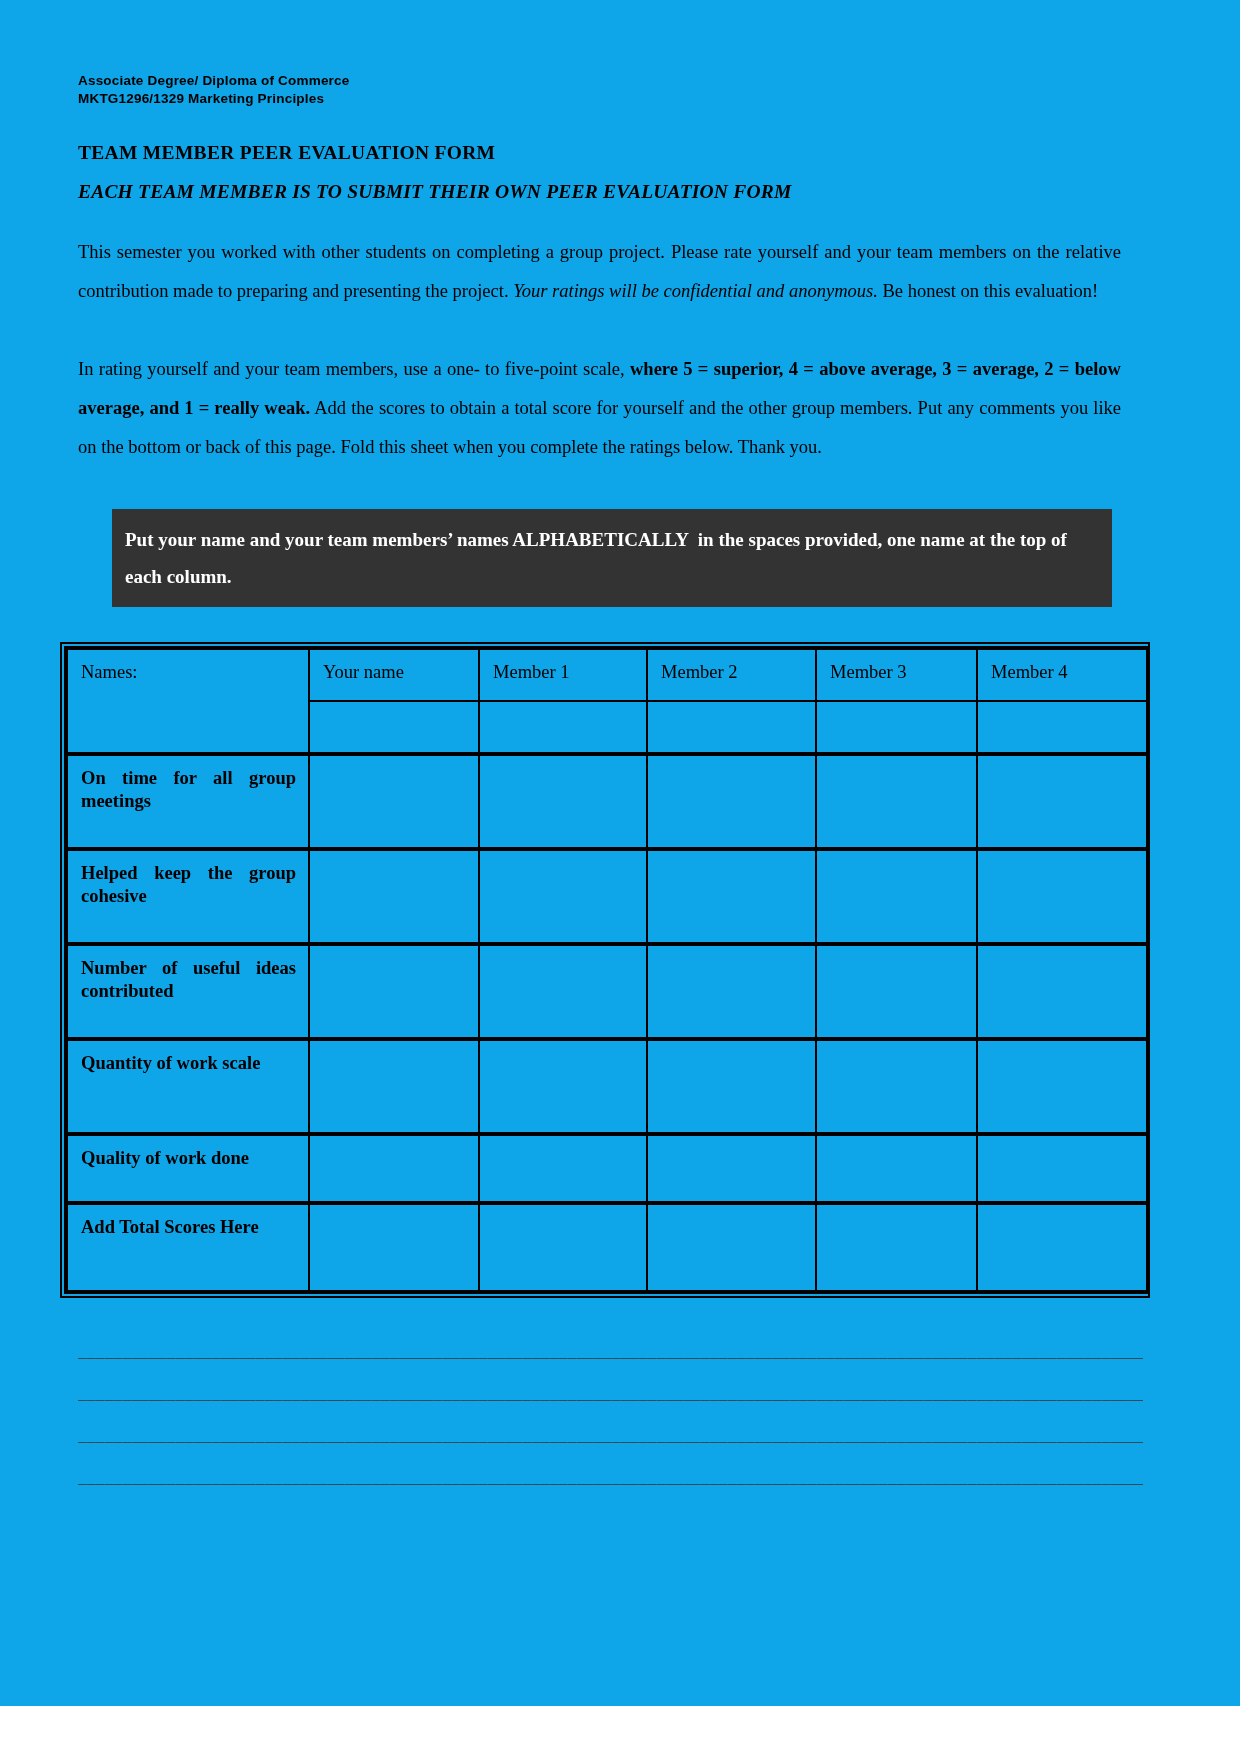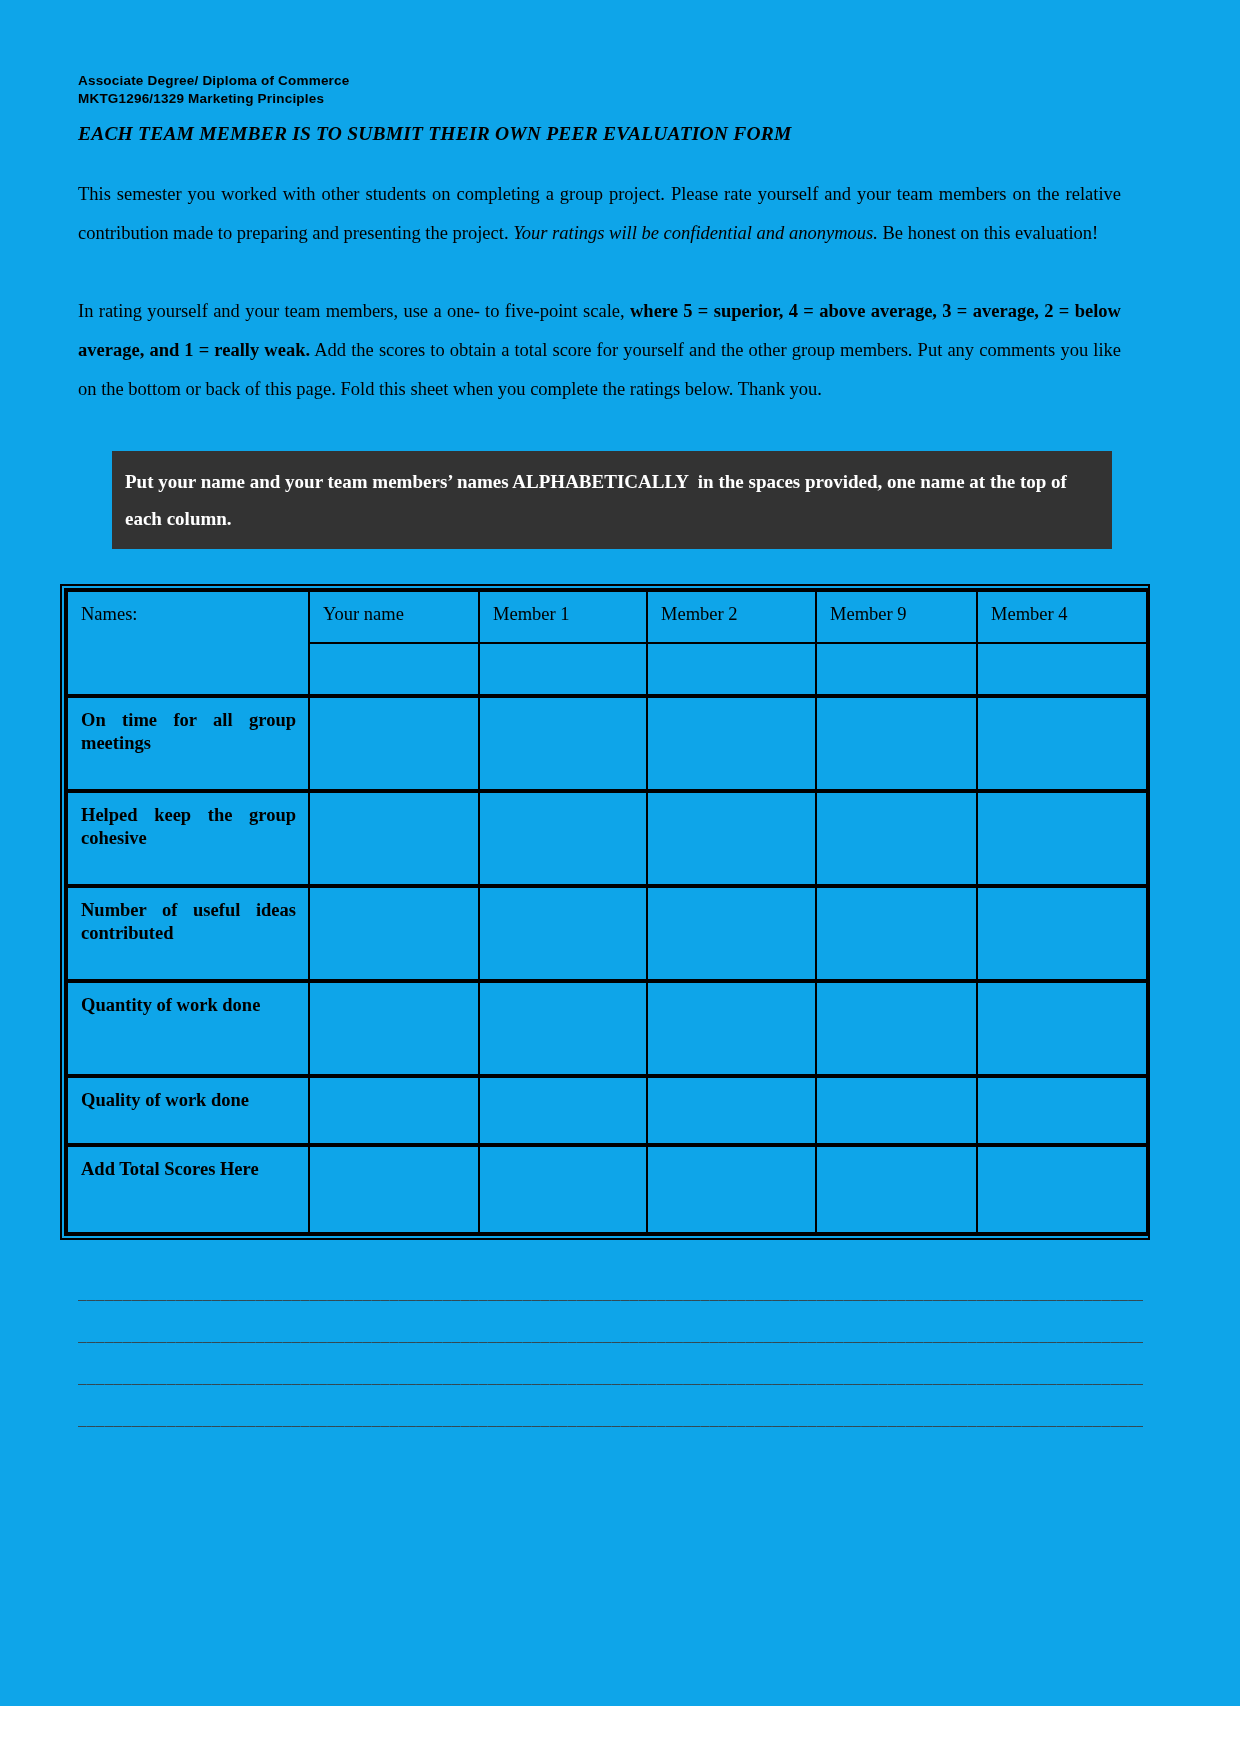--- a/index.html
+++ b/index.html
@@ -69,20 +69,21 @@
 </head>
 <body>
 
 <div class="page">
 
   <div class="course-header">
     <div>Associate Degree/ Diploma of Commerce</div>
     <div>MKTG1296/1329 Marketing Principles</div>
   </div>
 
+  <div class="title">TEAM MEMBER PEER EVALUATION FORM</div>
   <div class="subtitle">EACH TEAM MEMBER IS TO SUBMIT THEIR OWN PEER EVALUATION FORM</div>
 
   <p class="para"><span>This semester you worked with other students on completing a group project. Please rate yourself and your team members on the relative contribution made to preparing and presenting the project. </span><span class="it">Your ratings will be confidential and anonymous.</span><span> Be honest on this evaluation!</span></p>
 
   <p class="para second"><span>In rating yourself and your team members, use a one- to five-point scale, </span><b>where 5 = superior, 4 = above average, 3 = average, 2 = below average, and 1 = really weak.</b><span> Add the scores to obtain a total score for yourself and the other group members. Put any comments you like on the bottom or back of this page. Fold this sheet when you complete the ratings below. Thank you.</span></p>
 
   <div class="banner" style="background: rgb(51, 51, 51); color: rgb(255, 255, 255);">
     <span>Put your name and your team members’ names ALPHABETICALLY  in the spaces provided, one name at the top of each column.</span>
   </div>
 
@@ -95,21 +96,21 @@
         <col style="width:169px">
           <col style="width:161px">
           <col style="width:171px">
       </colgroup>
       <tbody>
         <tr class="r-head">
           <td class="c-names" rowspan="2">Names:</td>
           <td>Your name</td>
           <td>Member 1</td>
           <td>Member 2</td>
-          <td>Member 9</td>
+          <td>Member 3</td>
           <td class="thick-left">Member 4</td>
         </tr>
         <tr class="r-name">
           <td></td>
           <td></td>
           <td></td>
           <td></td>
           <td class="thick-left"></td>
         </tr>
 
@@ -131,21 +132,21 @@
         </tr>
         <tr class="r-c thick-top">
           <td class="c-label">Number of useful ideas contributed</td>
           <td></td>
           <td></td>
           <td></td>
           <td></td>
           <td class="thick-left"></td>
         </tr>
         <tr class="r-c thick-top">
-          <td class="c-label">Quantity of work done</td>
+          <td class="c-label">Quantity of work scale</td>
           <td></td>
           <td></td>
           <td></td>
           <td></td>
           <td class="thick-left"></td>
         </tr>
         <tr class="r-qual thick-top">
           <td class="c-label">Quality of work done</td>
           <td></td>
           <td></td>

